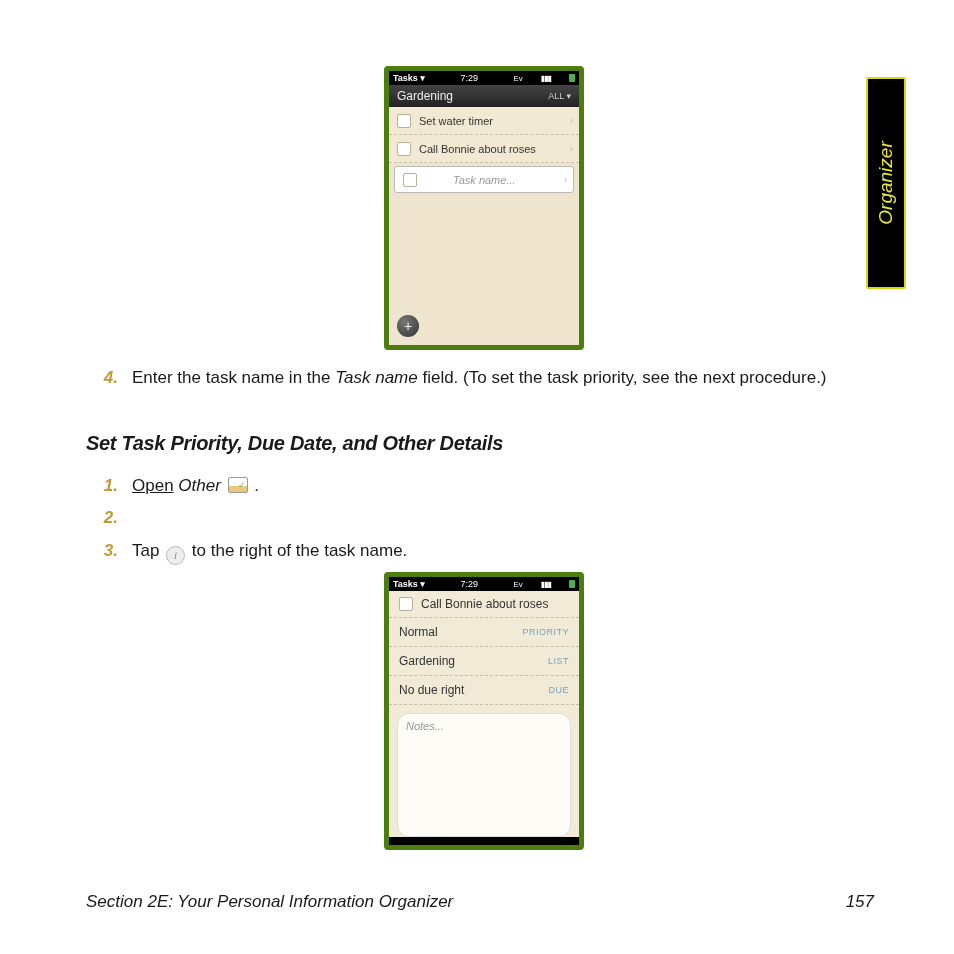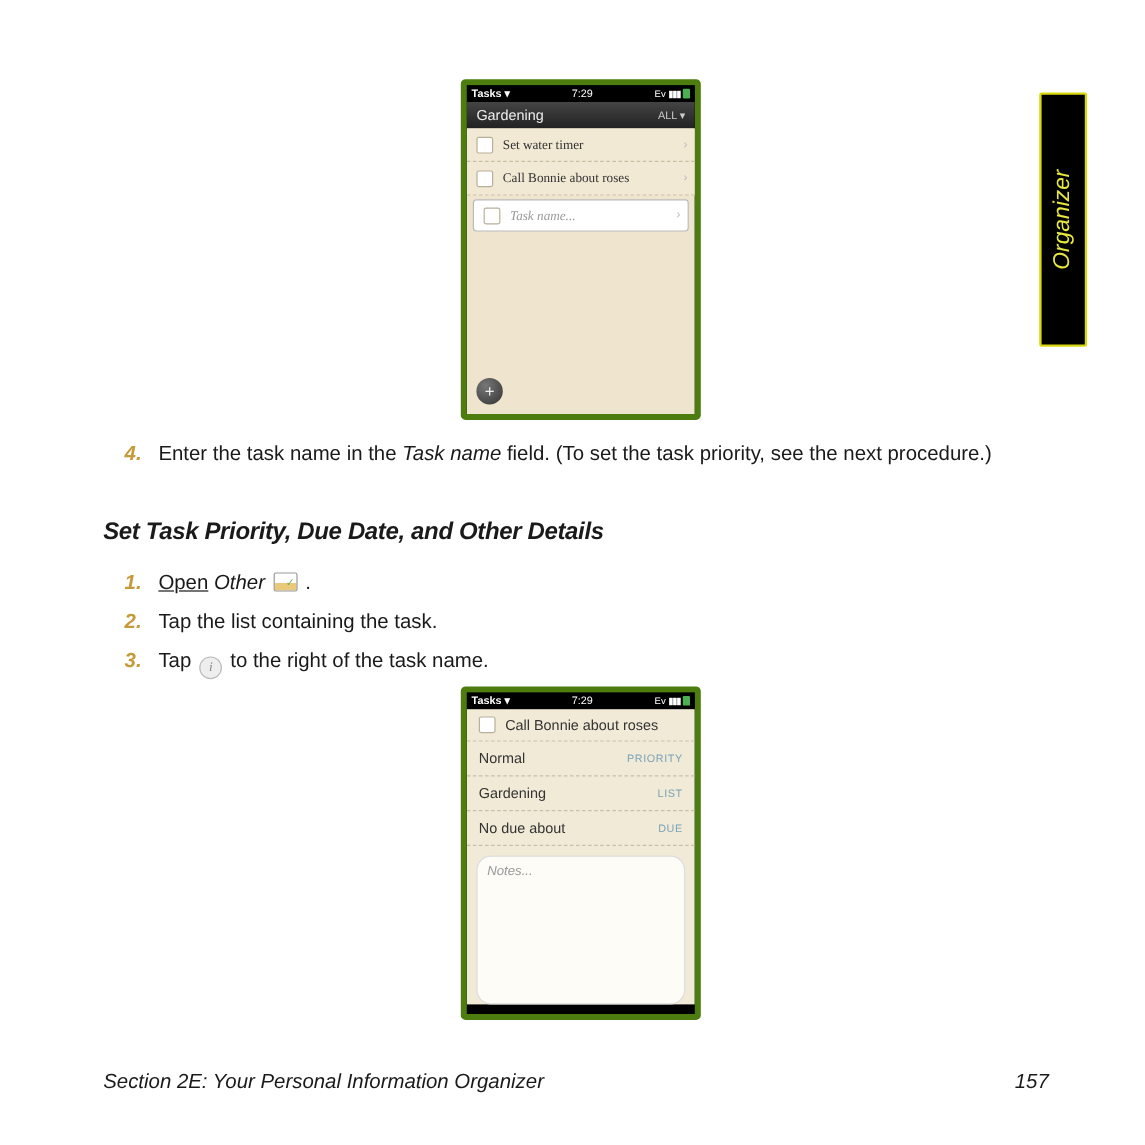--- a/index.html
+++ b/index.html
@@ -7,31 +7,31 @@
 
   
   .sidetab { position:absolute; right:48px; top:77px; width:36px; height:208px; background:#000; border:2px solid #d8d80f; border-radius:2px; display:flex; align-items:center; justify-content:center; }
   .sidetab span { transform:rotate(-90deg); color:#e8e840; font-style:italic; font-size:19px; font-family:"Helvetica Neue",Arial,sans-serif; }
 
   
   .phone { width:190px; border:5px solid #4d7c0f; background:#000; border-radius:4px; overflow:hidden; }
   .ph-status { height:14px; background:#000; display:flex; align-items:center; color:#fff; font-size:9px; padding:0 4px; justify-content:space-between; }
   .ph-status .app { font-weight:bold; }
   .ph-status .time { }
-  .ph-status .icons { display:flex; gap:2px; align-items:center; }
+  .ph-status .icons { display:flex; gap:18px; align-items:center; }
   .ph-status .sig { font-size:8px; letter-spacing:-1px; }
   .ph-status .batt { display:inline-block; width:6px; height:8px; background:#4caf50; border-radius:1px; }
   .ph-header { height:22px; background:linear-gradient(#444,#222); display:flex; align-items:center; justify-content:space-between; padding:0 8px; color:#eee; font-size:12px; }
   .ph-header .filter { font-size:9px; color:#ccc; }
   .ph-body { background:#efe5cf; min-height:238px; position:relative; }
   .ph-body.light { background:#f0ead7; min-height:244px; }
   .task-row { display:flex; align-items:center; height:27px; padding:0 6px 0 8px; border-bottom:1px dashed #c9bfa4; font-size:11px; color:#333; background:#f2e9d4; }
-  .task-row.input-row { background:#fff; border:1px solid #bbb; border-radius:3px; margin:3px 5px 0 5px; height:25px; }
+  .task-row.input-row { background:#fff; border:1px solid #bbb; border-radius:3px; margin:3px 5px 0 5px; height:25px;gap:28px; }
   .chk { width:12px; height:12px; border:1px solid #b8b09a; border-radius:2px; margin-right:8px; background:#fff; }
-  .task-row .label { flex:1;font-family:Liberation Serif, serif; }
+  .task-row .label { flex:1; }
   .task-row .more { color:#bbb; font-size:10px; padding-left:6px; }
   .task-row.input-row .label { color:#999; font-style:italic; }
   .fab { position:absolute; left:8px; bottom:8px; width:22px; height:22px; border-radius:50%; background:radial-gradient(circle at 35% 30%, #777, #333); display:flex; align-items:center; justify-content:center; color:#eee; font-size:14px; line-height:1; }
 
   
   .detail-row { display:flex; align-items:center; justify-content:space-between; height:28px; padding:0 10px; border-bottom:1px dashed #c9bfa4; font-size:12px; }
   .detail-row .val { color:#333; }
   .detail-row .lab { font-size:9px; color:#7aa3b8; letter-spacing:0.5px; }
   .title-row { display:flex; align-items:center; height:26px; padding:0 10px; border-bottom:1px dashed #c9bfa4; font-size:12px; color:#333; }
   .title-row .chk { margin-right:8px; }
@@ -119,21 +119,20 @@
       <span class="step-num">1.</span>
       <span>
         <span class="underline">Open</span>
         <span> </span>
         <span class="bold-it">Other</span>
         <span class="tasks-icon"></span><span> .</span>
       </span>
     </div>
     <div class="row">
       <span class="step-num">2.</span>
-      <span>Tap the list containing the task.</span>
     </div>
     <div class="row">
       <span class="step-num">3.</span>
       <span>
         <span>Tap </span><span class="info-icon">i</span><span> to the right of the task name.</span>
       </span>
     </div>
   </div>
 
   <div class="fig2-holder">
@@ -154,21 +153,21 @@
         </div>
         <div class="detail-row">
           <span class="val">Normal</span>
           <span class="lab">PRIORITY</span>
         </div>
         <div class="detail-row">
           <span class="val">Gardening</span>
           <span class="lab">LIST</span>
         </div>
         <div class="detail-row">
-          <span class="val">No due about</span>
+          <span class="val">No due right</span>
           <span class="lab">DUE</span>
         </div>
         <div class="notes-area">
           <span>Notes...</span>
         </div>
       </div>
     </div>
   </div>
 
   <div class="footer-left">Section 2E: Your Personal Information Organizer</div>

